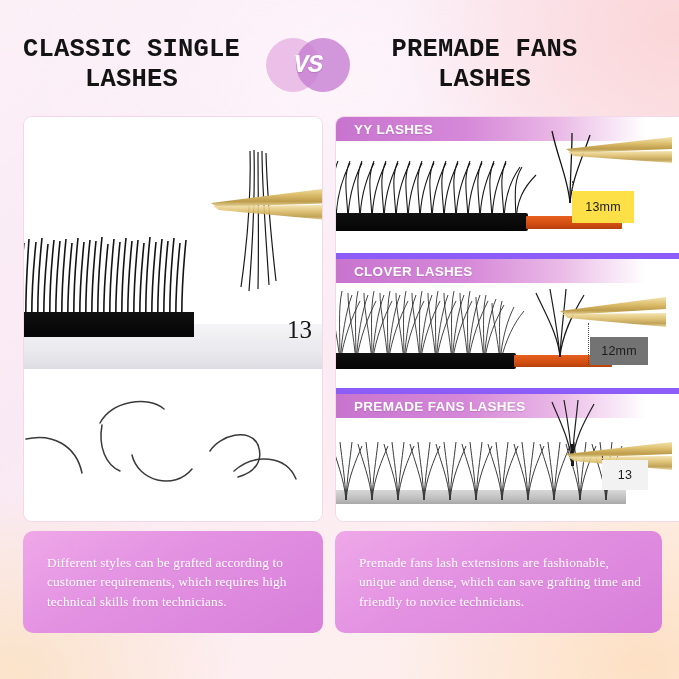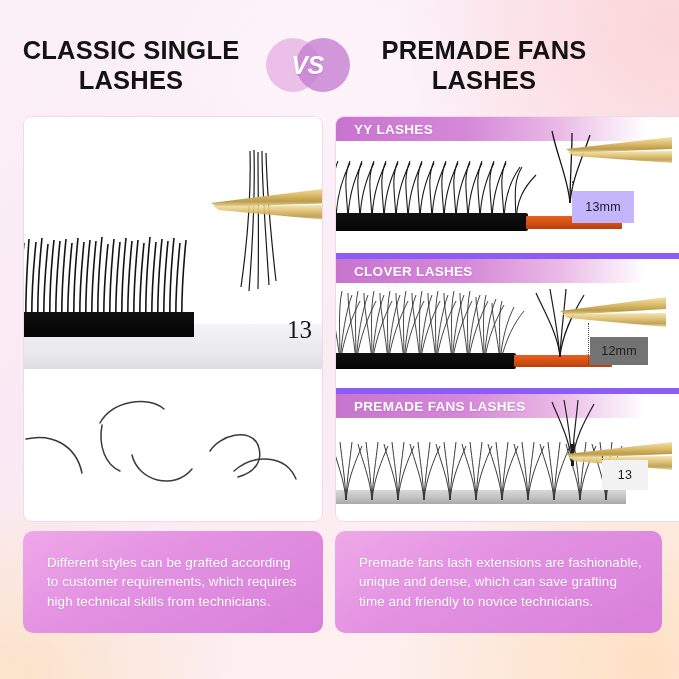--- a/index.html
+++ b/index.html
@@ -14,21 +14,21 @@
       radial-gradient(ellipse 60% 50% at 95% 98%, #fde0c4 0%, rgba(253,224,196,0) 62%),
       radial-gradient(ellipse 55% 45% at 2% 99%, #fbe3c9 0%, rgba(251,227,201,0) 60%),
       radial-gradient(ellipse 60% 55% at 99% 4%, #fbd6d8 0%, rgba(251,214,216,0) 66%),
       radial-gradient(ellipse 70% 60% at 50% 12%, #fdf4fa 0%, rgba(253,244,250,0) 70%),
       linear-gradient(140deg, #fcf0f7 0%, #f9e9f4 35%, #fdeef1 70%, #fdf0e6 100%);
   }
 
   
   .header {
     position: absolute; left: 0; top: 26px; width: 615px; height: 78px;
-    display: flex; align-items: center; justify-content: center;
+    display: flex; align-items: center; justify-content: flex-end; font-family: Liberation Mono, monospace;
   }
   .head-title {
     width: 265px;
     font-size: 25.5px; font-weight: bold; letter-spacing: .2px;
     color: #131313; text-align: center; line-height: 1.18;
   }
   .head-title.left  { text-align: center; padding-right: 4px; }
   .head-title.right { text-align: center; padding-left: 4px; }
 
   .vs-badge {
@@ -72,32 +72,32 @@
     background: linear-gradient(to bottom, #111 0%, #0a0a0a 55%, #050505 100%);
   }
   .strip-orange {
     position: absolute; border-radius: 1px;
     background: linear-gradient(to bottom, #e7601f 0%, #d24e12 60%, #b5400c 100%);
   }
   .mm-badge {
     position: absolute; display: flex; align-items: center; justify-content: center;
     font-size: 12.5px; color: #1d1d1d; letter-spacing: .2px;
   }
-  .mm-badge.lav { background: #c4b5fd; }
+  .mm-badge.lav { background: #fde047; }
   .mm-badge.wht { background: #f2f2f2; }
   .mm-badge.clr { background: #737373; }
   .tick {
     position: absolute; width: 0; border-left: 1px dotted #4a4a4a;
   }
 
   
   .caption {
     position: absolute; border-radius: 10px;
     background: linear-gradient(150deg, #efa8e8 0%, #e392e2 40%, #d87fda 100%);
-    display: flex; align-items: center;
+    display: flex; align-items: center; font-family: Liberation Serif, serif;
   }
   .caption p {
     color: #ffffff; font-size: 13.4px; line-height: 1.43;
     padding: 0 20px 0 24px; letter-spacing: .1px;
     text-shadow: 0 1px 1px rgba(160,70,160,.22);
   }
   .cap-left  { left: 23px;  top: 531px; width: 300px; height: 102px; }
   .cap-right { left: 335px; top: 531px; width: 327px; height: 102px; border-radius: 10px; }
 
   .label13 {

